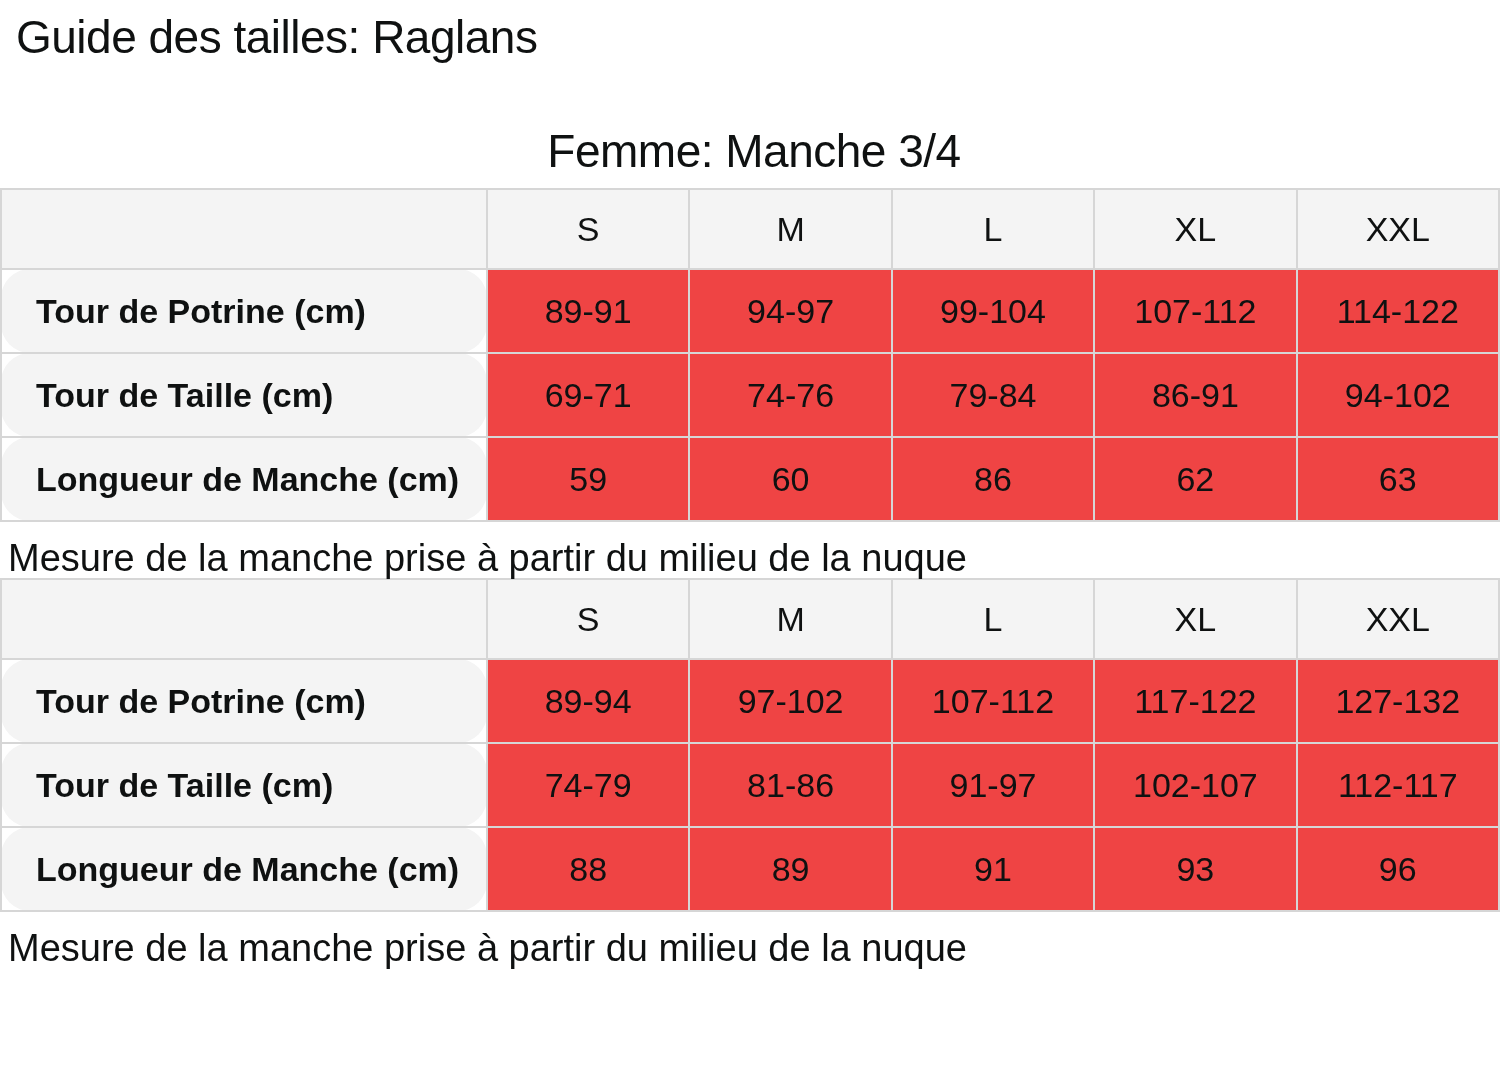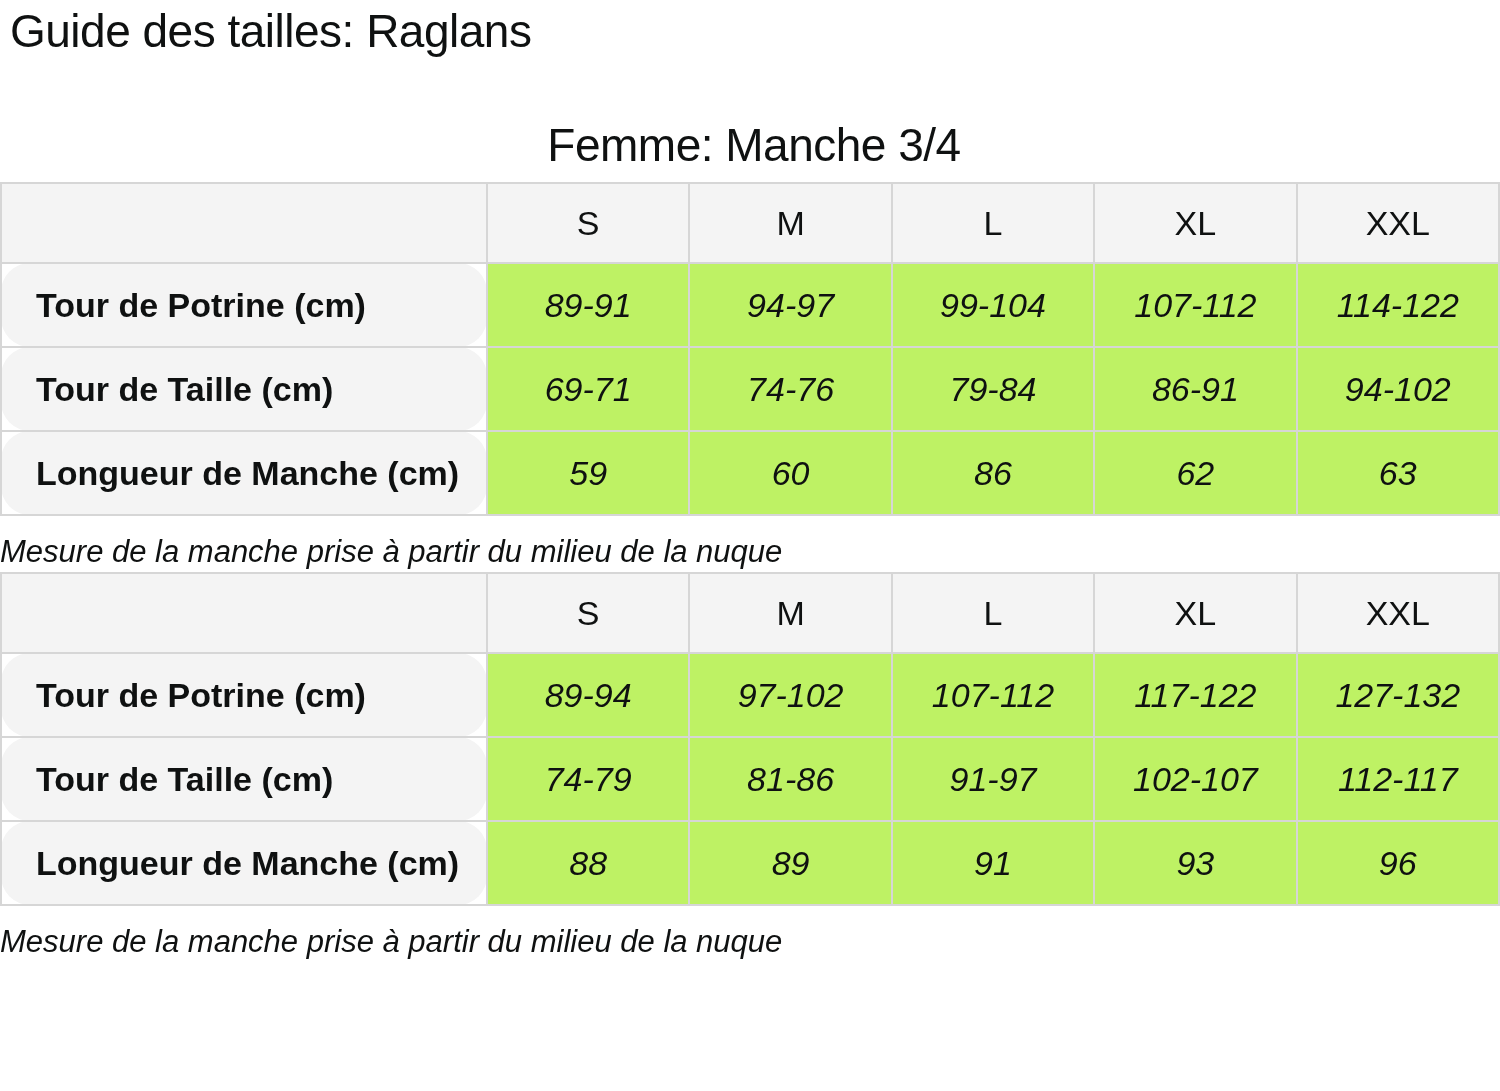--- a/index.html
+++ b/index.html
@@ -12,21 +12,21 @@
     color: #0f1111;
     font-family: "Liberation Sans", "DejaVu Sans", sans-serif;
   }
   .page {
     width: 1500px;
   }
   h1.page-title {
     font-size: 46px;
     font-weight: 400;
     letter-spacing: -0.5px;
-    margin: 2px;
+    margin: 8px;
     padding: 4px 0 0 8px;
     line-height: 50px;
   }
   h2.section-heading {
     font-size: 46px;
     font-weight: 400;
     letter-spacing: -0.5px;
     margin: 64px 0 12px 0;
     padding-left: 8px;
     line-height: 50px;
@@ -58,31 +58,30 @@
     height: 80px;
     background: #f4f4f4;
     font-weight: 700;
     text-align: left;
     padding-left: 34px;
     vertical-align: middle;
     border-radius: 29px;
   }
   table.size-table tbody td {
     height: 80px;
-    background: #bef264;
+    background: #ef4444;
     text-align: center;
     vertical-align: middle;
-    font-style: italic;
   }
   col.label-col { width: 486px; }
   p.footnote {
-    font-style: italic;
-    font-size: 31px;
+    font-size: 38px;
     line-height: 40px;
     margin: 16px 0 0 0;
+    padding-left: 8px;
   }
 </style>
 </head>
 <body>
 
 <div class="page">
 
   <h1 class="page-title">Guide des tailles: Raglans</h1>
 
   <section>

